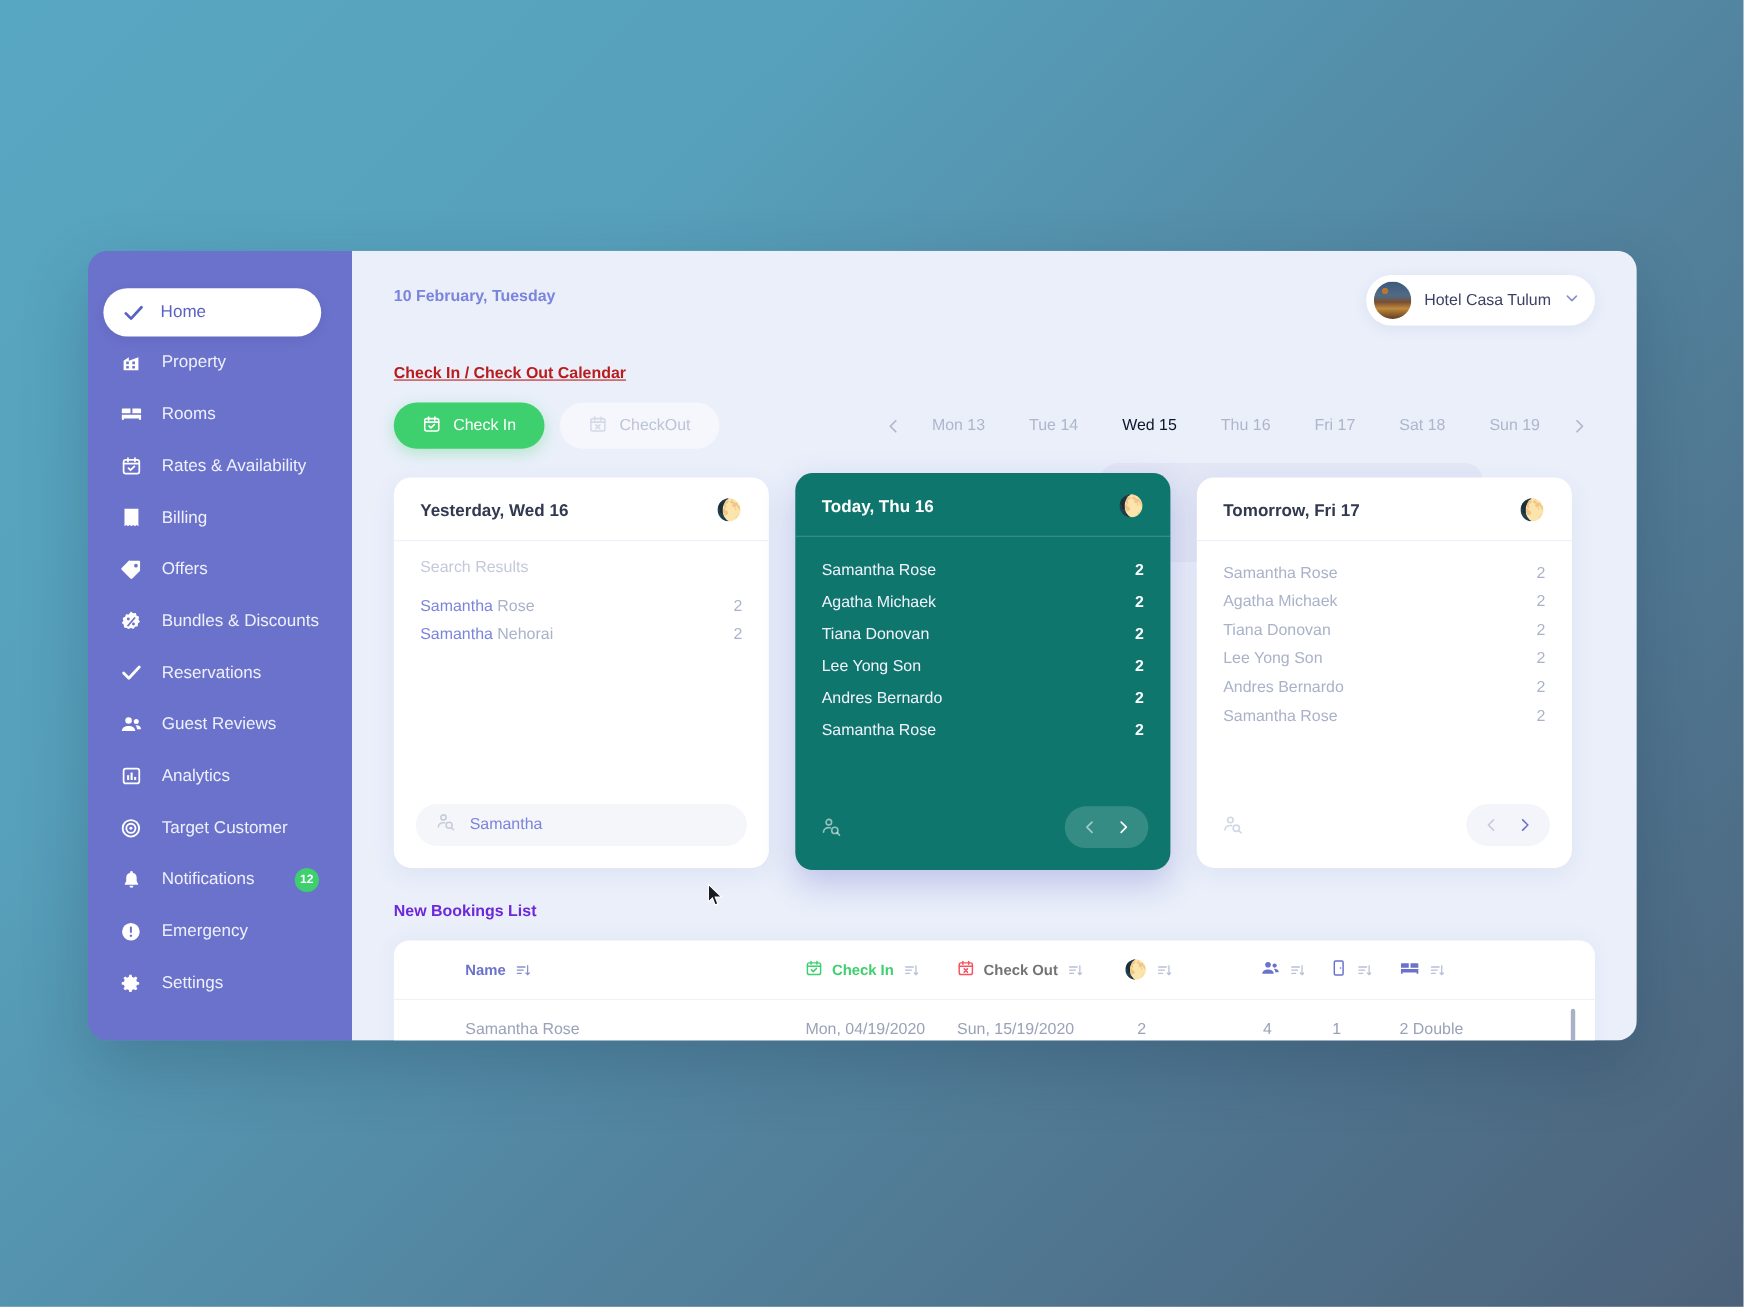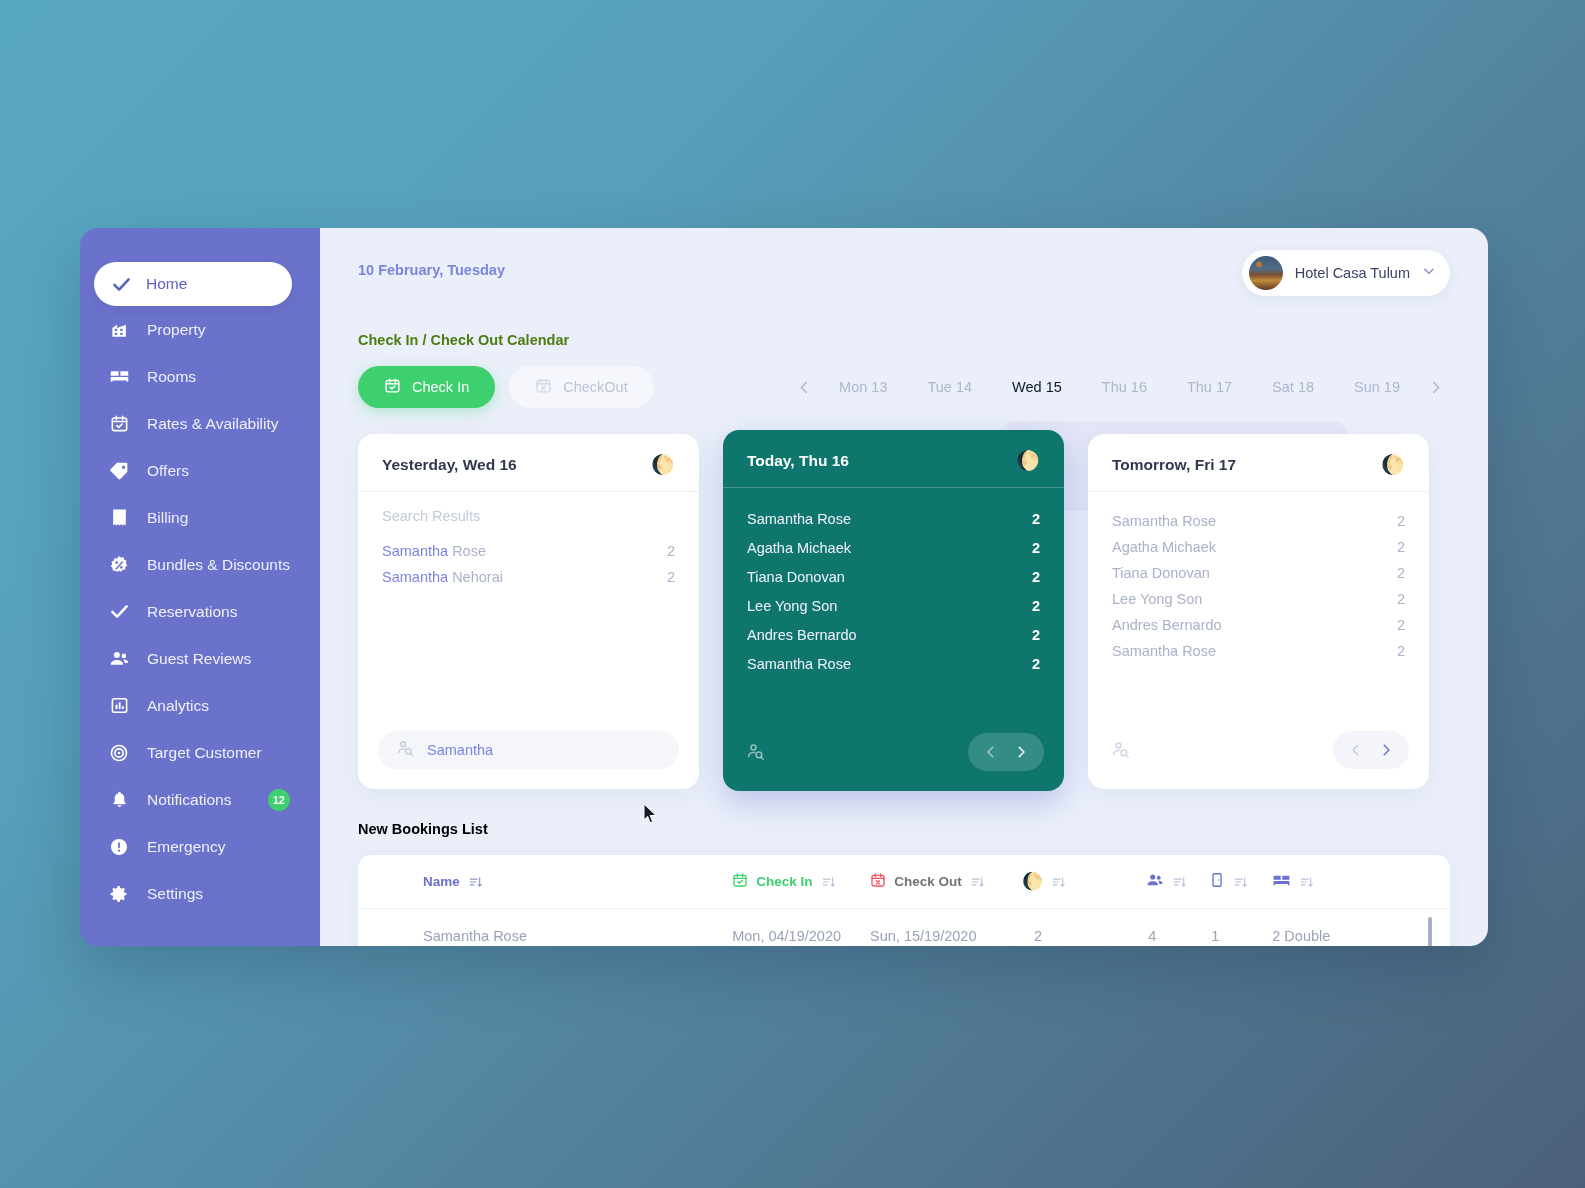--- a/index.html
+++ b/index.html
@@ -110,22 +110,23 @@
     background:
       radial-gradient(circle at 30% 25%, #b9762f 0 8%, transparent 9%),
       linear-gradient(180deg, #3e5a7a 0%, #4f6b86 38%, #7a4f33 55%, #c08a3c 72%, #5f3b22 100%);
     flex-shrink: 0;
   }
   .hotel-name { font-size: 14.5px; color: #3b4266; font-weight: 500; }
 
   .section-title {
     font-size: 14.5px;
     font-weight: bold;
-    color: #4d7c0f;
+    color: #b91c1c;
     margin-top: 36px;
+    text-decoration: underline;
   }
 
   .controls-row {
     display: flex;
     align-items: center;
     margin-top: 18px;
     position: relative;
   }
   .toggle-btn {
     height: 42px;
@@ -263,21 +264,21 @@
     cursor: pointer;
     color: #6b72cb;
   }
   .cal-card.today .pager .pg { color: #ffffff; }
   .pager .pg.dim { color: #c6cbe0; }
   .cal-card.today .pager .pg.dim { color: rgba(255,255,255,.55); }
   .foot-ico { width: 26px; display:flex; align-items:center; justify-content:center; }
 
   
   .bookings-title {
-    font-size: 14.5px; font-weight: bold; color: #000000;
+    font-size: 14.5px; font-weight: bold; color: #6d28d9;
     margin-top: 30px;
   }
   .table-card {
     margin-top: 18px;
     background: #fff;
     border-radius: 14px 14px 0 0;
     height: 160px;
     overflow: hidden;
     position: relative;
     box-shadow: 0 -2px 18px rgba(70,90,150,.05);
@@ -381,34 +382,34 @@
             <rect x="3" y="5" width="18" height="16" rx="2.5"></rect>
             <path d="M3 9.5h18M8 3v4M16 3v4" stroke-linecap="round"></path>
             <polyline points="8.6 14.6 11 17 15.4 12.6" stroke-linecap="round" stroke-linejoin="round" stroke-width="2.1"></polyline>
           </svg>
       </span>
       <span class="nav-label">Rates &amp; Availability</span>
     </div>
 
     <div class="nav-item">
       <span class="ico">
+        <svg width="19" height="19" viewBox="0 0 24 24" fill="#ffffff">
+            <path d="M4 2h16v20l-2-1.4L16 22l-2-1.4L12 22l-2-1.4L8 22l-2-1.4L4 22V2zm3 5h10v2H7V7zm0 4h10v2H7v-2zm0 4h7v2H7v-2z"></path>
+          </svg>
+      </span>
+      <span class="nav-label">Billing</span>
+    </div>
+
+    <div class="nav-item">
+      <span class="ico">
         <svg width="20" height="20" viewBox="0 0 24 24" fill="#ffffff">
             <path d="M11.5 2H21a1 1 0 011 1v9.5a1.5 1.5 0 01-.44 1.06l-8 8a1.5 1.5 0 01-2.12 0l-9.5-9.5a1.5 1.5 0 010-2.12l8-8A1.5 1.5 0 0111.5 2zm6 3.5a2 2 0 100 4 2 2 0 000-4z"></path>
           </svg>
       </span>
       <span class="nav-label">Offers</span>
-    </div>
-
-    <div class="nav-item">
-      <span class="ico">
-        <svg width="19" height="19" viewBox="0 0 24 24" fill="#ffffff">
-            <path d="M4 2h16v20l-2-1.4L16 22l-2-1.4L12 22l-2-1.4L8 22l-2-1.4L4 22V2zm3 5h10v2H7V7zm0 4h10v2H7v-2zm0 4h7v2H7v-2z"></path>
-          </svg>
-      </span>
-      <span class="nav-label">Billing</span>
     </div>
 
     <div class="nav-item">
       <span class="ico">
         <svg width="20" height="20" viewBox="0 0 24 24" fill="#ffffff">
             <path d="M12 1.2l2.3 1.9 3-.3 1 2.8 2.7 1.3-.8 2.9 1.7 2.5-2.2 2-.2 3-3 .5-1.8 2.4-2.7-1.2-2.7 1.2L7.5 19l-3-.5-.2-3-2.2-2L3.8 11 3 8.1l2.7-1.3 1-2.8 3 .3L12 1.2zM9.2 7.6a1.6 1.6 0 100 3.2 1.6 1.6 0 000-3.2zm5.6 5.6a1.6 1.6 0 100 3.2 1.6 1.6 0 000-3.2zm1-6.1l-8.2 9.4 1.4 1.2 8.2-9.4-1.4-1.2z" fill="#ffffff"></path>
           </svg>
       </span>
       <span class="nav-label">Bundles &amp; Discounts</span>
     </div>
@@ -531,21 +532,21 @@
       <div class="daystrip">
         <div class="arrow-btn">
           <svg width="15" height="15" viewBox="0 0 24 24" fill="none" stroke="currentColor" stroke-width="2.4" stroke-linecap="round" stroke-linejoin="round">
               <polyline points="15 4 7 12 15 20"></polyline>
             </svg>
         </div>
         <div class="day">Mon 13</div>
         <div class="day">Tue 14</div>
         <div class="day sel">Wed 15</div>
         <div class="day">Thu 16</div>
-        <div class="day">Thu 17</div>
+        <div class="day">Fri 17</div>
         <div class="day">Sat 18</div>
         <div class="day">Sun 19</div>
         <div class="arrow-btn">
           <svg width="15" height="15" viewBox="0 0 24 24" fill="none" stroke="currentColor" stroke-width="2.4" stroke-linecap="round" stroke-linejoin="round">
               <polyline points="9 4 17 12 9 20"></polyline>
             </svg>
         </div>
       </div>
     </div>
 

